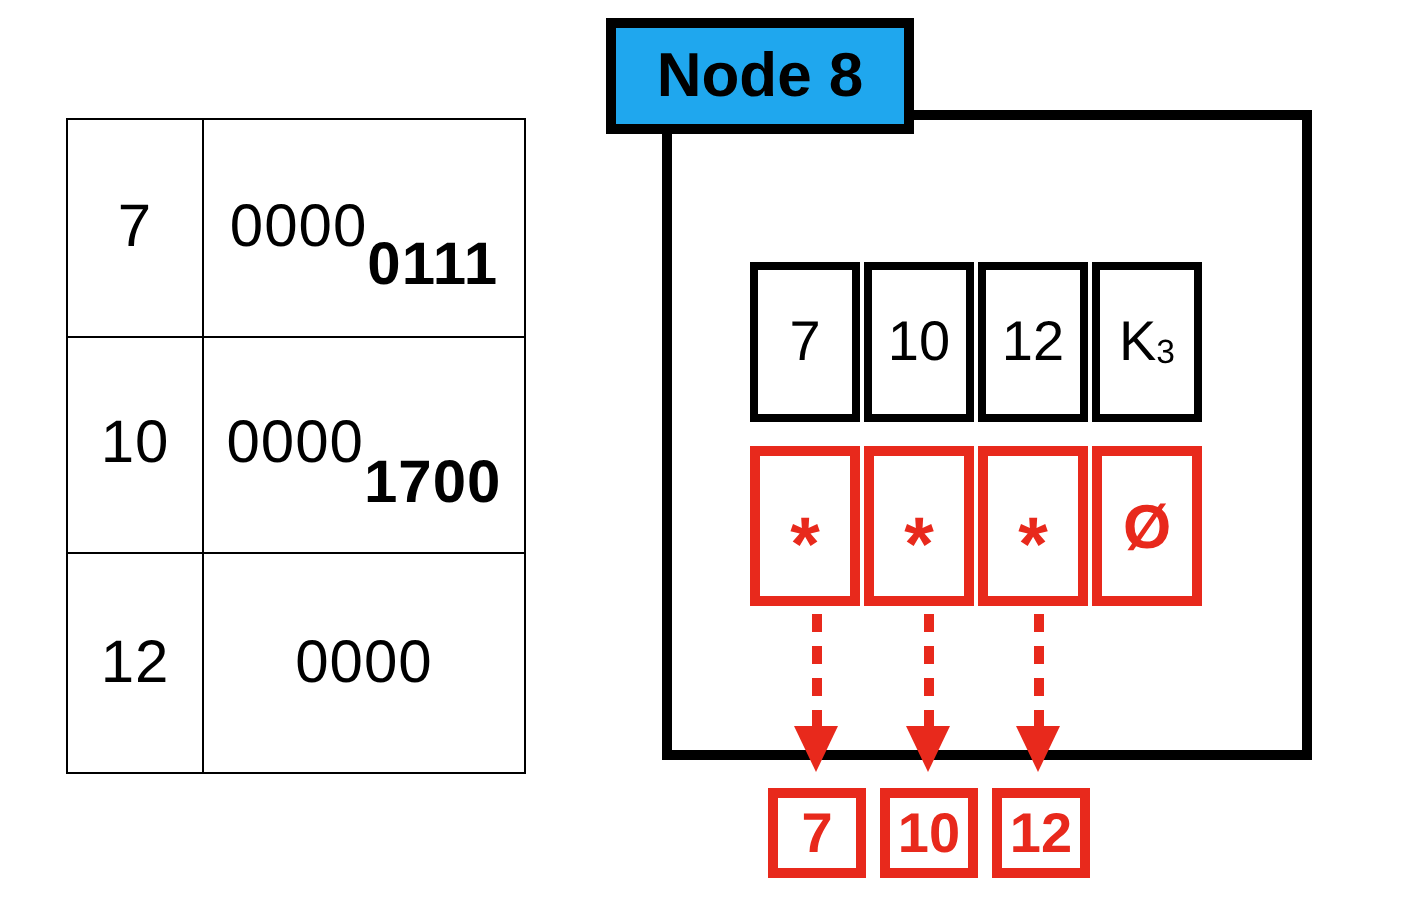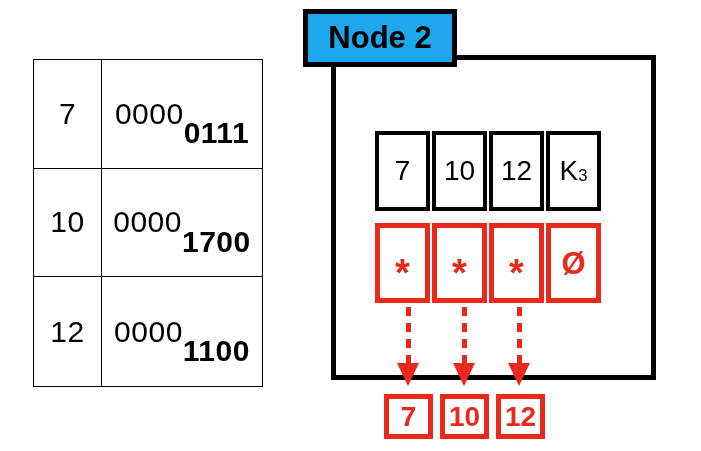--- a/index.html
+++ b/index.html
@@ -89,29 +89,28 @@
       <div class="bcell dec">10</div>
       <div class="bcell bin">
           <span>0000</span>
           <span class="bold">1700</span>
         </div>
     </div>
     <div class="brow">
       <div class="bcell dec">12</div>
       <div class="bcell bin">
           <span>0000</span>
-          <span class="bold">1100</span>
         </div>
     </div>
   </div>
 
   <div class="bigbox"></div>
 
   <div class="nodetitle">
-    <span>Node 2</span>
+    <span>Node 8</span>
   </div>
 
   <div class="keysrow">
     <div class="kcell">7</div>
     <div class="kcell">10</div>
     <div class="kcell">12</div>
     <div class="kcell">
         <span>K</span>
         <span class="sub">3</span>
       </div>

